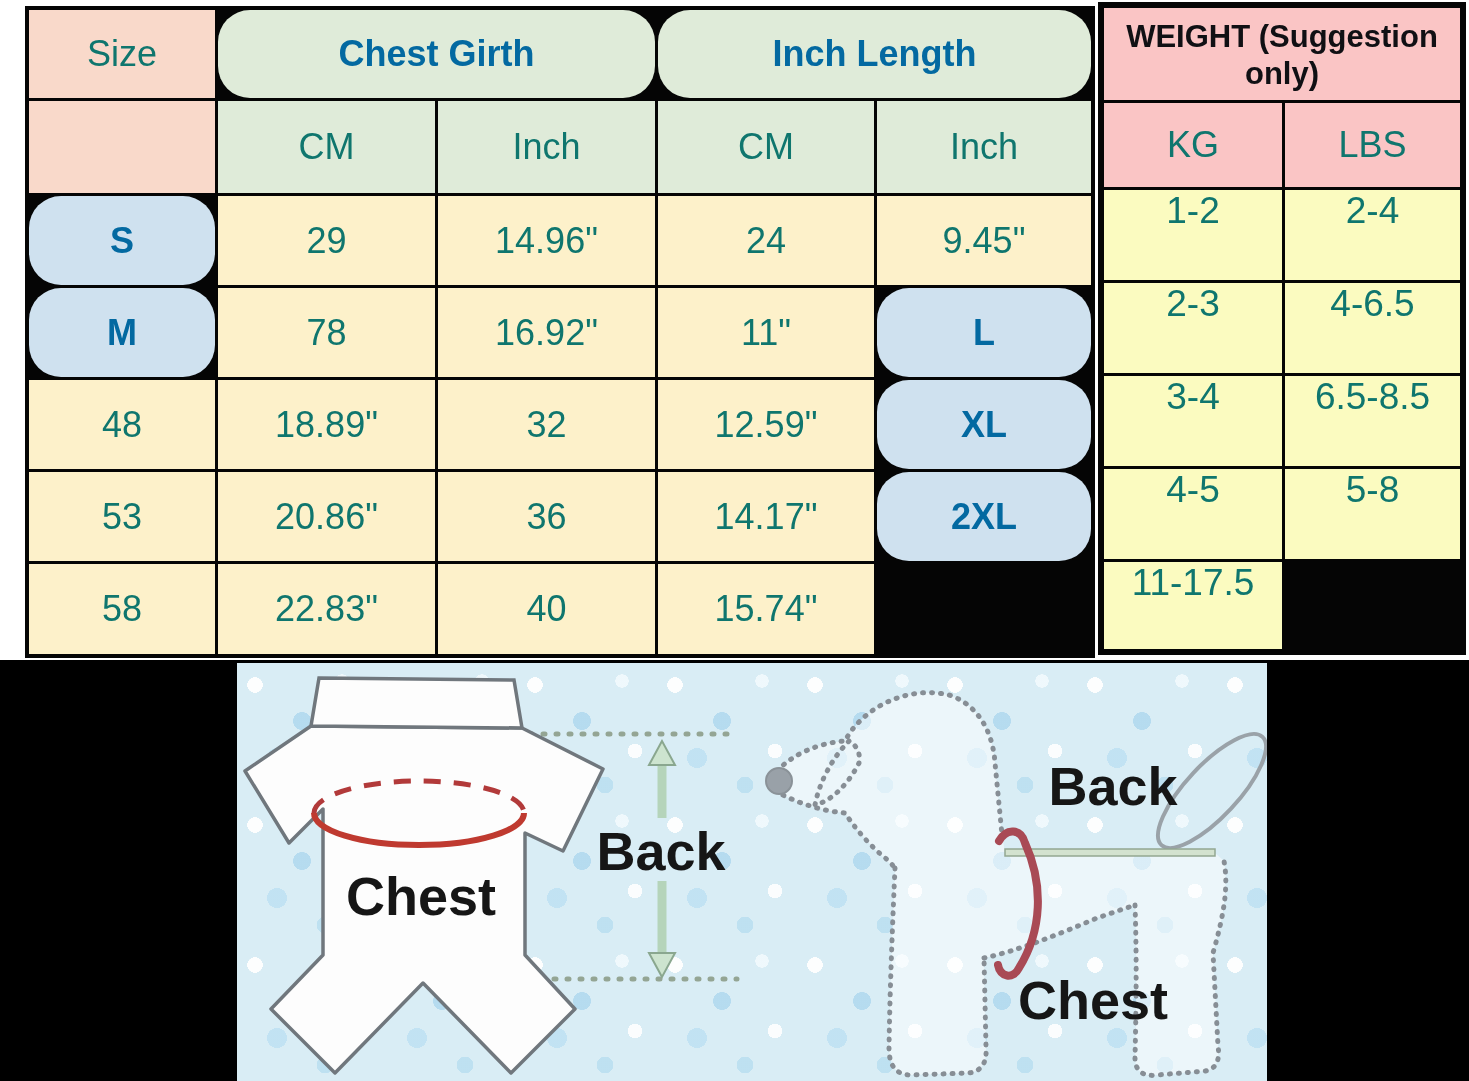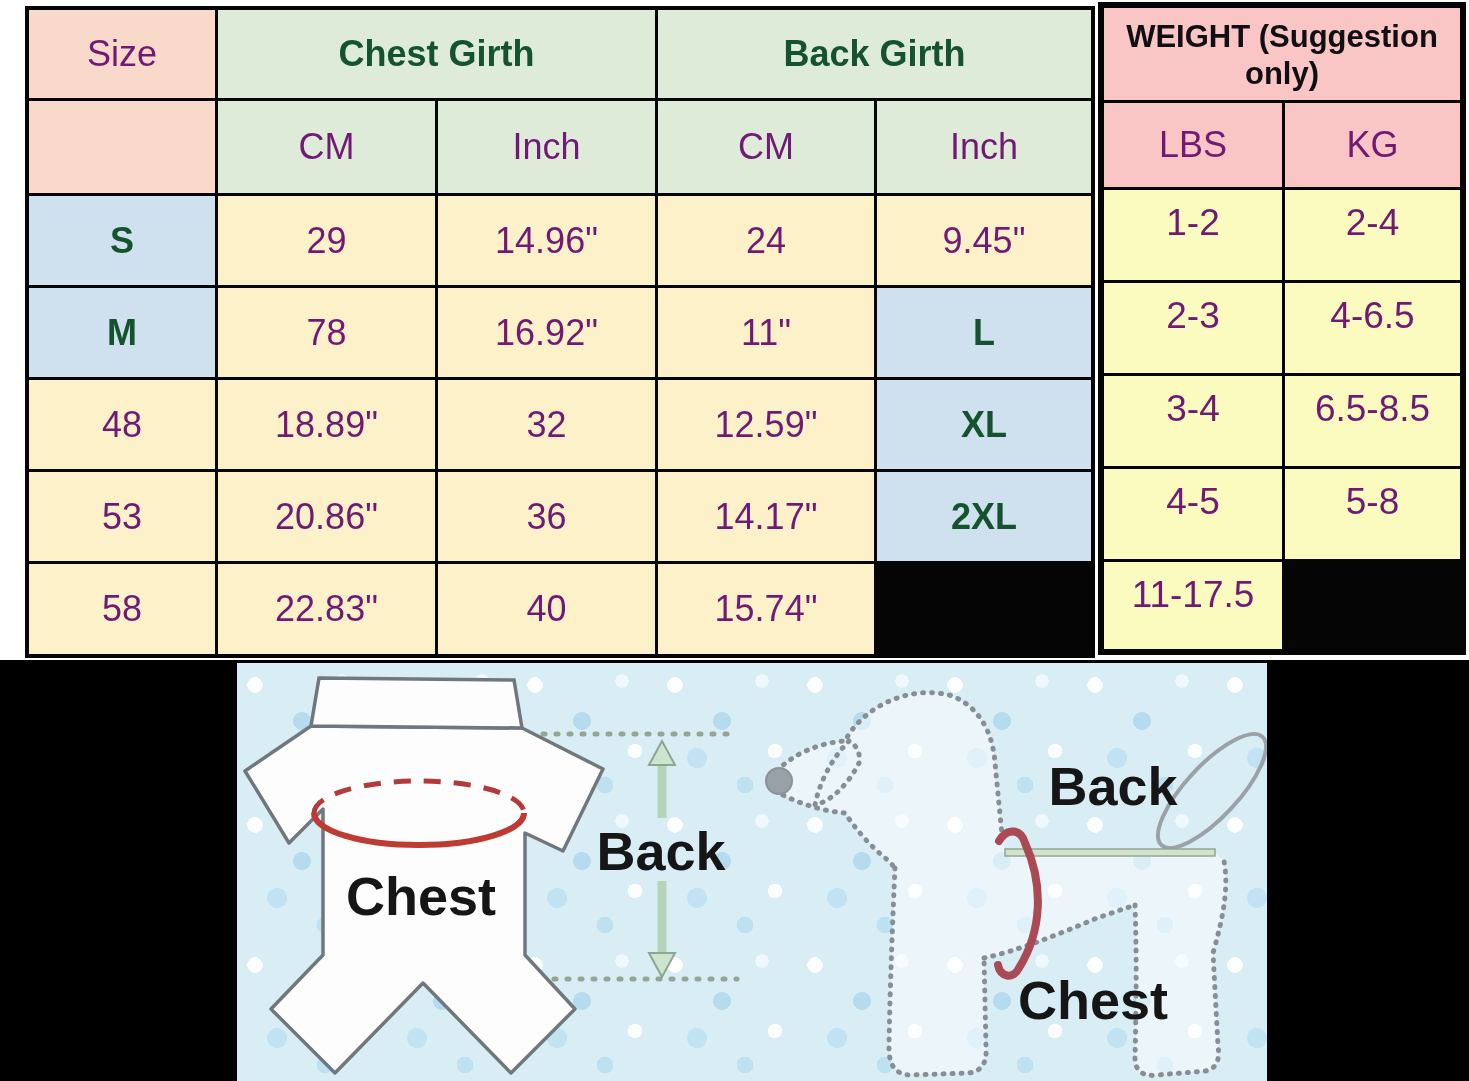--- a/index.html
+++ b/index.html
@@ -18,32 +18,32 @@
   }
   .weight-table{
     position:absolute;left:1098px;top:2px;
     display:grid;
     grid-template-columns:178px 175px;
     grid-template-rows:92px 84px 90px 90px 90px 90px 87px;
     gap:3px;background:#050505;border:6px solid #050505;
   }
   .cell{
     display:flex;align-items:center;justify-content:center;
-    font-size:36px;color:#701a75;text-align:center;
+    font-size:36px;color:#0f766e;text-align:center;
   }
   .span2{grid-column:span 2;}
   .pink{background:#f9d9ca;}
   .green{background:#dfebd9;}
   .blue{background:#cfe1ef;}
   .cream{background:#fdf1ca;}
   .wpink{background:#fac5c5;}
   .wyellow{background:#fbfbc0;}
-  .hdr{font-weight:700;color:#14532d;}
+  .hdr{font-weight:700;color:#0369a1;border-radius:32px;}
   .weight-hdr{font-size:31px;line-height:1.2;font-weight:700;color:#101014;padding:2px 12px 0;}
-  .wval{align-items:flex-start;padding-top:12px;font-size:37px;}
+  .wval{align-items:flex-start;font-size:37px;}
   
   .bottom-black{
     position:absolute;left:0;top:660px;width:1469px;height:421px;background:#000000;
   }
   .illustration{
     position:absolute;left:237px;top:663px;width:1030px;height:418px;
     background-color:#d9edf5;
     background-image:
       radial-gradient(circle 14px at 18px 22px, rgba(255,255,255,.95) 55%, rgba(255,255,255,0) 56%),
       radial-gradient(circle 16px at 65px 58px, rgba(170,214,238,.75) 55%, rgba(170,214,238,0) 56%),
@@ -63,21 +63,21 @@
 </style>
 </head>
 <body>
 
 <div>
 
   <div class="main-table">
 
     <div class="cell pink">Size</div>
     <div class="cell green hdr span2">Chest Girth</div>
-    <div class="cell green hdr span2">Back Girth</div>
+    <div class="cell green hdr span2">Inch Length</div>
 
     <div class="cell pink"></div>
     <div class="cell green">CM</div>
     <div class="cell green">Inch</div>
     <div class="cell green">CM</div>
     <div class="cell green">Inch</div>
 
     <div class="cell blue hdr">S</div>
     <div class="cell cream">29</div>
     <div class="cell cream">14.96"</div>
@@ -103,22 +103,22 @@
 
     <div class="cell blue hdr">2XL</div>
     <div class="cell cream">58</div>
     <div class="cell cream">22.83"</div>
     <div class="cell cream">40</div>
     <div class="cell cream">15.74"</div>
   </div>
 
   <div class="weight-table">
     <div class="cell wpink weight-hdr span2">WEIGHT (Suggestion only)</div>
+    <div class="cell wpink">KG</div>
     <div class="cell wpink">LBS</div>
-    <div class="cell wpink">KG</div>
 
     <div class="cell wyellow wval">1-2</div>
     <div class="cell wyellow wval">2-4</div>
     <div class="cell wyellow wval">2-3</div>
     <div class="cell wyellow wval">4-6.5</div>
     <div class="cell wyellow wval">3-4</div>
     <div class="cell wyellow wval">6.5-8.5</div>
     <div class="cell wyellow wval">4-5</div>
     <div class="cell wyellow wval">5-8</div>
     <div class="cell wyellow wval">11-17.5</div>

